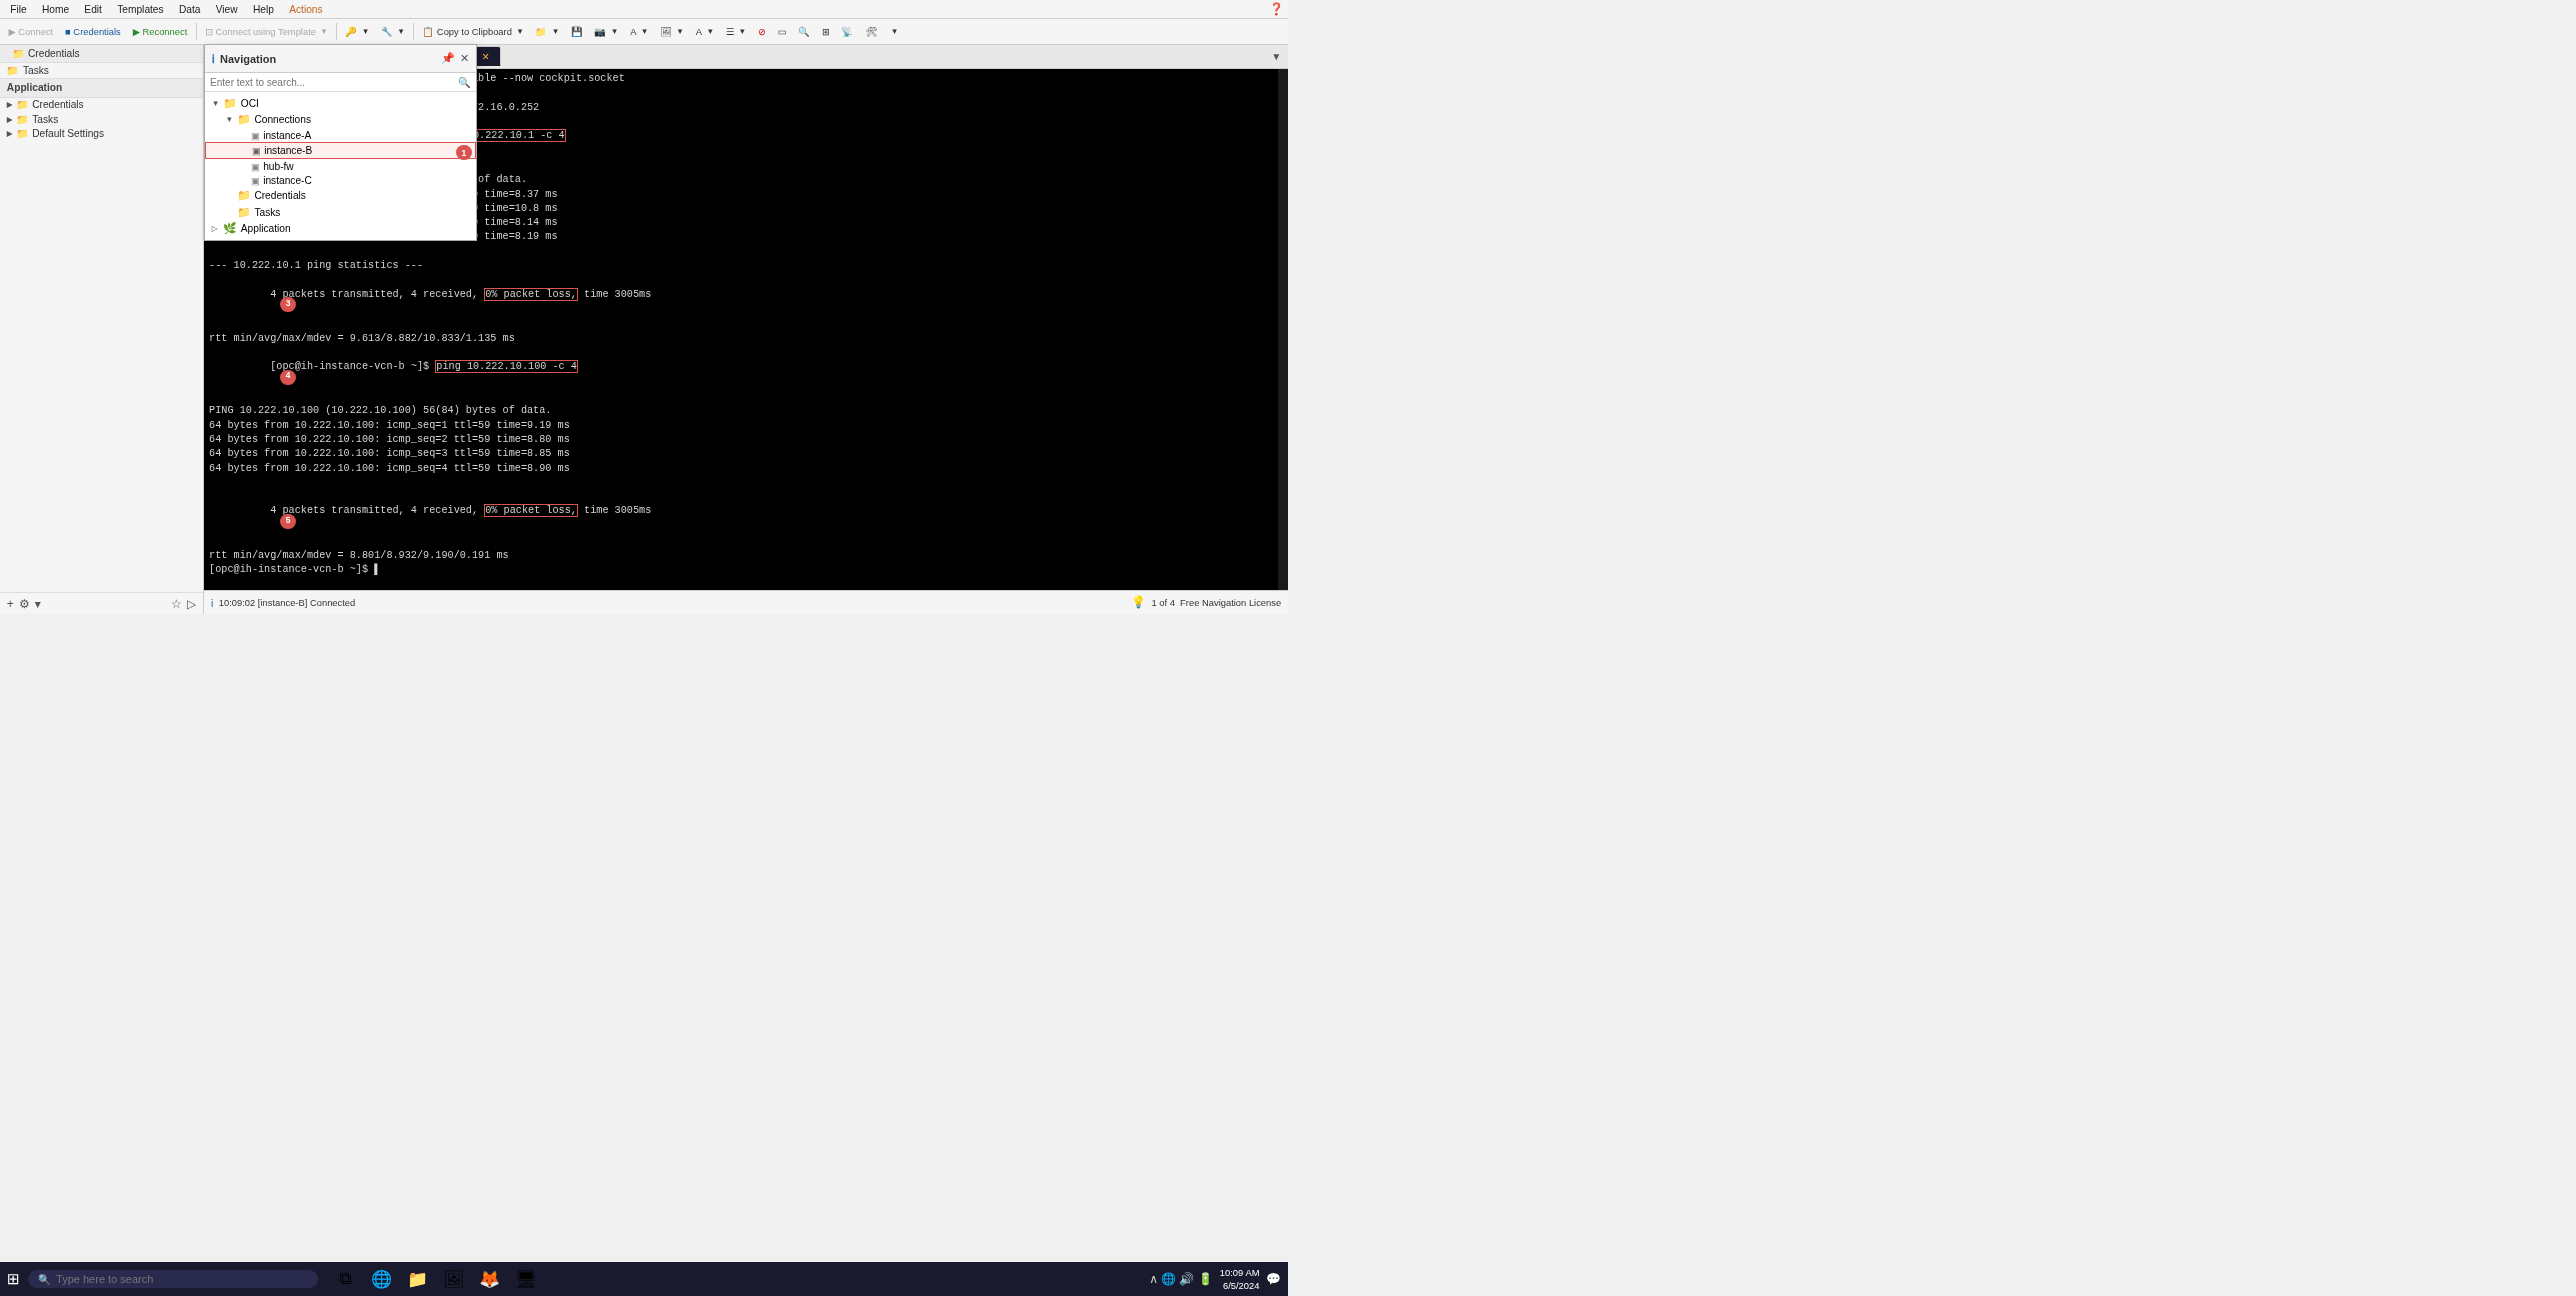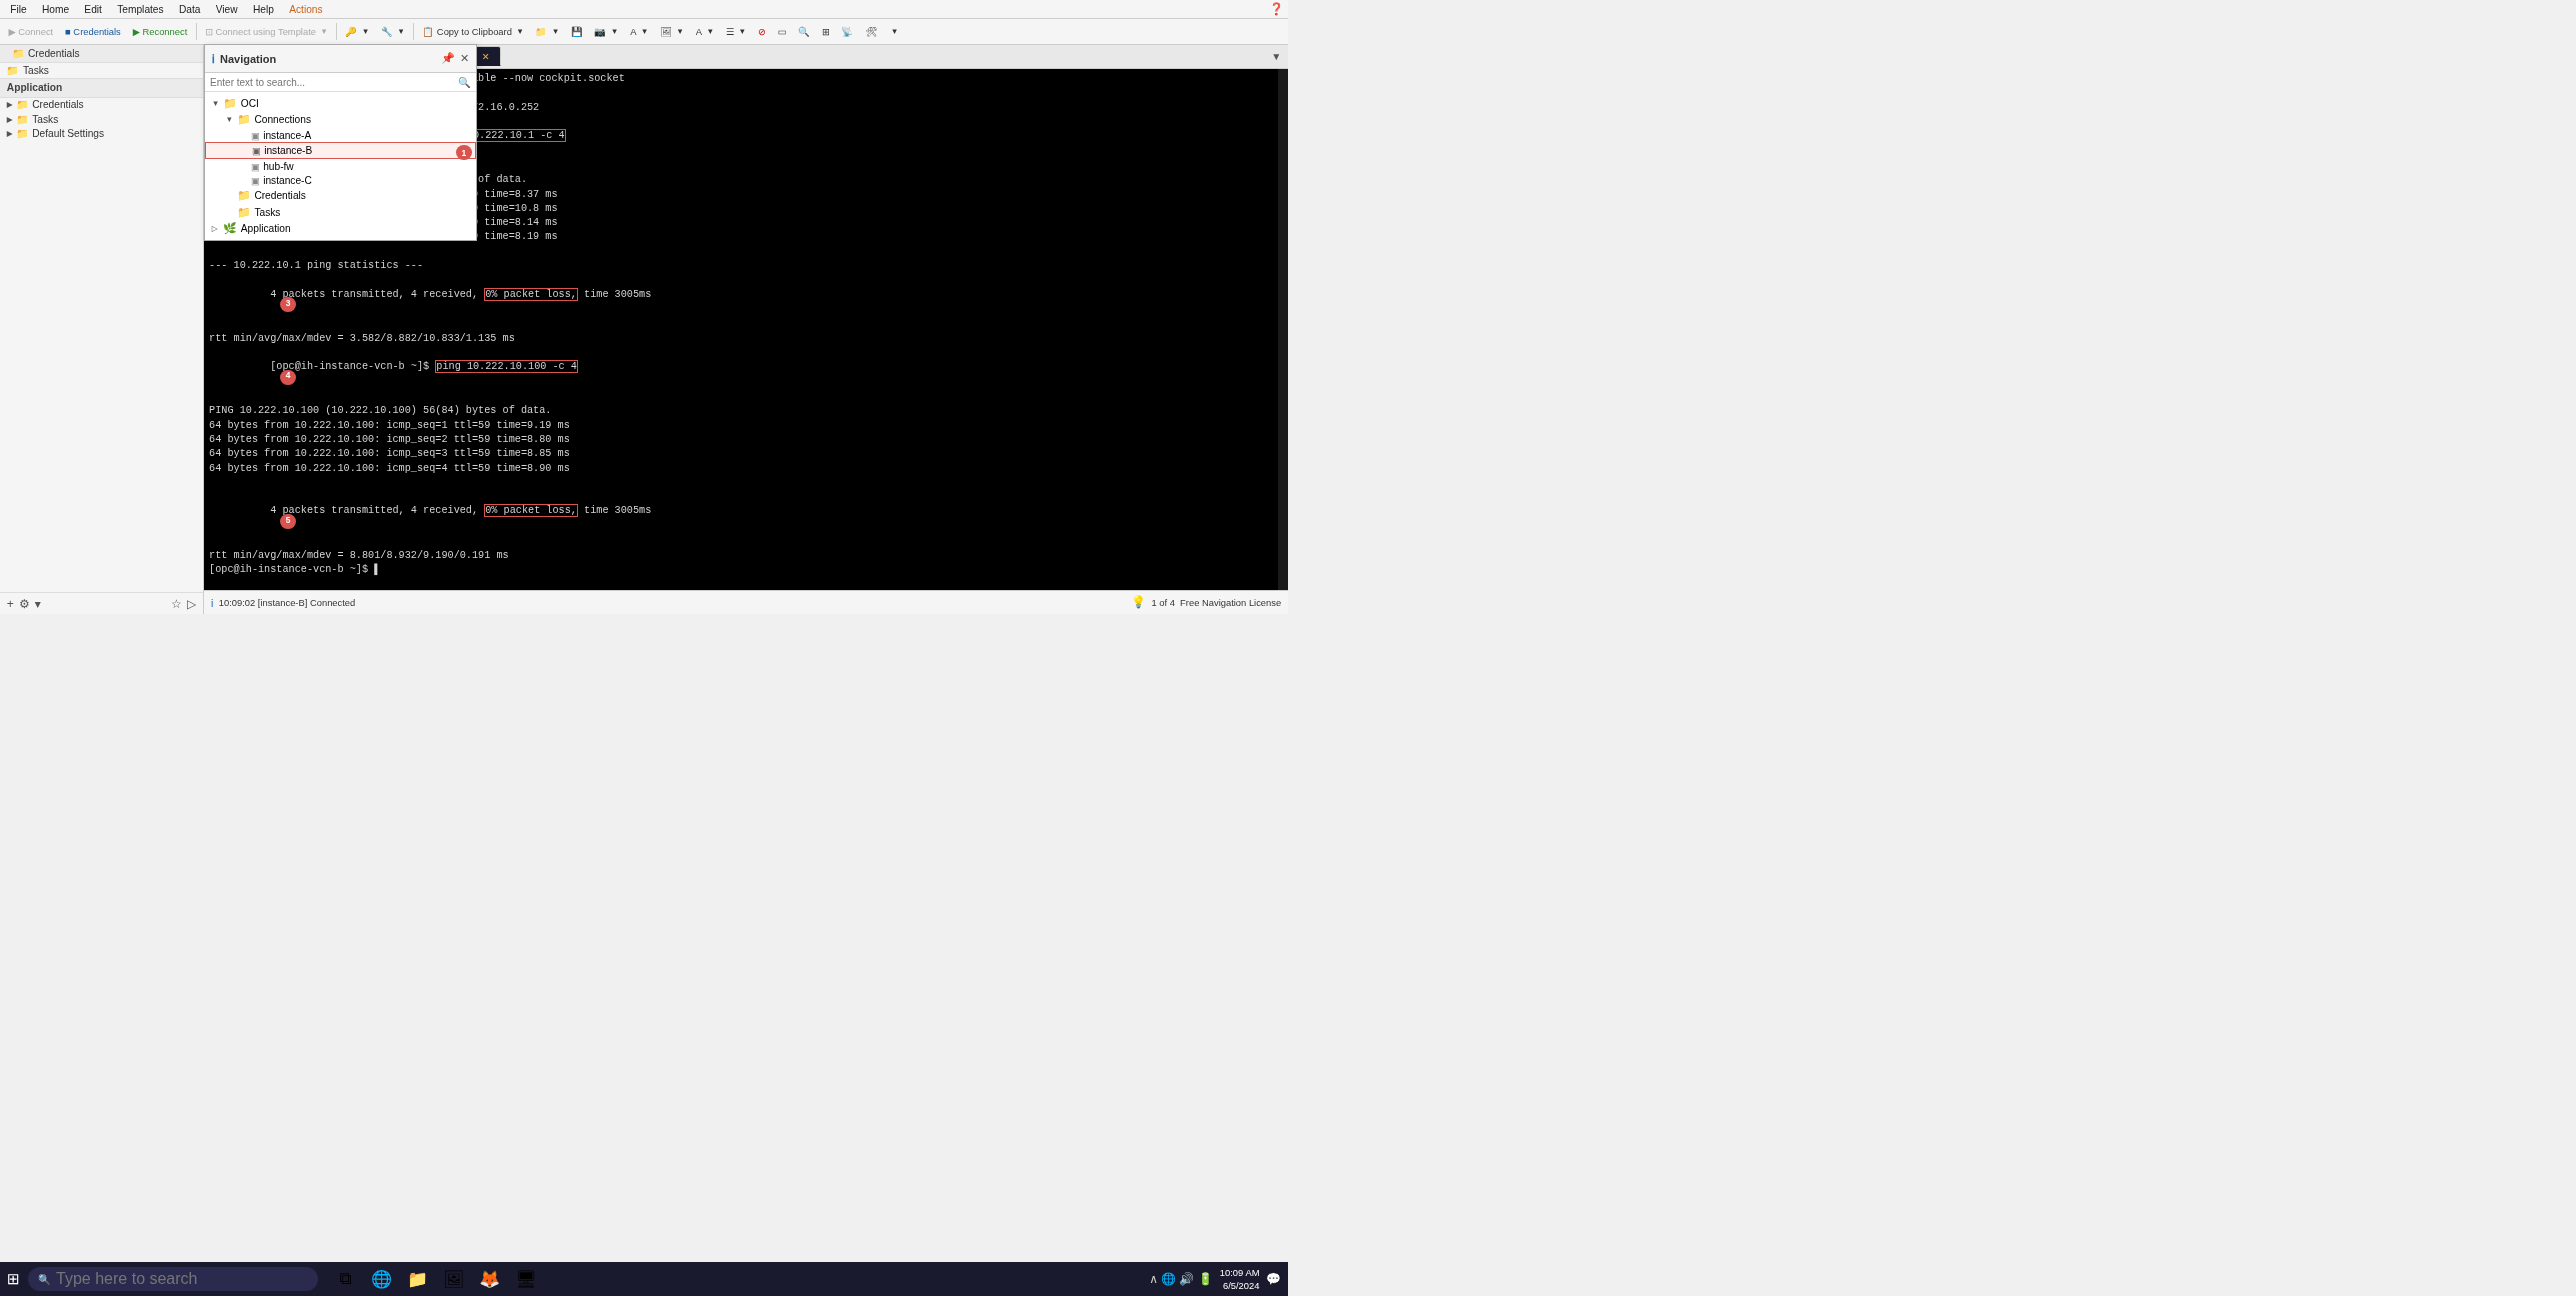--- a/index.html
+++ b/index.html
@@ -151,21 +151,21 @@
       position: fixed; bottom: 0; width: 1288px;
     }
     .taskbar-start { font-size: 15.3px; color: white; cursor: pointer; margin-right: 3.4px; }
     .taskbar-search {
       display: flex; align-items: center; gap: 5.1px;
       background: #2a2a4e; border-radius: 13.6px; padding: 3.4px 10.2px;
       color: #aaa; font-size: 10.2px; flex: 0 0 290px;
     }
     .taskbar-search input {
       background: transparent; border: none; outline: none;
-      color: #ccc; font-size: 16px; width: 239px;
+      color: #ccc; font-size: 11px; width: 239px;
     }
     .taskbar-apps { display: flex; gap: 5.1px; margin-left: 6.8px; }
     .taskbar-app {
       width: 31px; height: 31px; display: flex; align-items: center;
       justify-content: center; cursor: pointer; border-radius: 3.4px;
       font-size: 17px;
     }
     .taskbar-right { margin-left: auto; display: flex; align-items: center; gap: 6.8px; }
     .taskbar-clock { color: white; font-size: 9.4px; text-align: right; line-height: 1.4; }
     .taskbar-tray { display: flex; align-items: center; gap: 3.4px; color: #ccc; }
@@ -434,21 +434,21 @@
         <div class="term-line">64 bytes from 10.222.10.1: icmp_seq=2 ttl=60 time=10.8 ms</div>
         <div class="term-line">64 bytes from 10.222.10.1: icmp_seq=3 ttl=60 time=8.14 ms</div>
         <div class="term-line">64 bytes from 10.222.10.1: icmp_seq=4 ttl=60 time=8.19 ms</div>
         <div class="term-line">&nbsp;</div>
         <div class="term-line">--- 10.222.10.1 ping statistics ---</div>
 
         <div class="term-line">
           <span>4 packets transmitted, 4 received, </span><span class="term-highlight">0% packet loss,</span><span> time 3005ms</span>
           <span class="badge-red" style="position:relative; display:inline-flex; margin-left:3.4px; top:-5.1px;">3</span>
         </div>
-        <div class="term-line">rtt min/avg/max/mdev = 3.582/8.882/10.833/1.135 ms</div>
+        <div class="term-line">rtt min/avg/max/mdev = 9.613/8.882/10.833/1.135 ms</div>
 
         <div class="term-line">
           <span>[opc@ih-instance-vcn-b ~]$ </span><span class="term-highlight">ping 10.222.10.100 -c 4</span>
           <span class="badge-red" style="position:relative; display:inline-flex; margin-left:3.4px; top:-5.1px;">4</span>
         </div>
         <div class="term-line">PING 10.222.10.100 (10.222.10.100) 56(84) bytes of data.</div>
         <div class="term-line">64 bytes from 10.222.10.100: icmp_seq=1 ttl=59 time=9.19 ms</div>
         <div class="term-line">64 bytes from 10.222.10.100: icmp_seq=2 ttl=59 time=8.80 ms</div>
         <div class="term-line">64 bytes from 10.222.10.100: icmp_seq=3 ttl=59 time=8.85 ms</div>
         <div class="term-line">64 bytes from 10.222.10.100: icmp_seq=4 ttl=59 time=8.90 ms</div>

